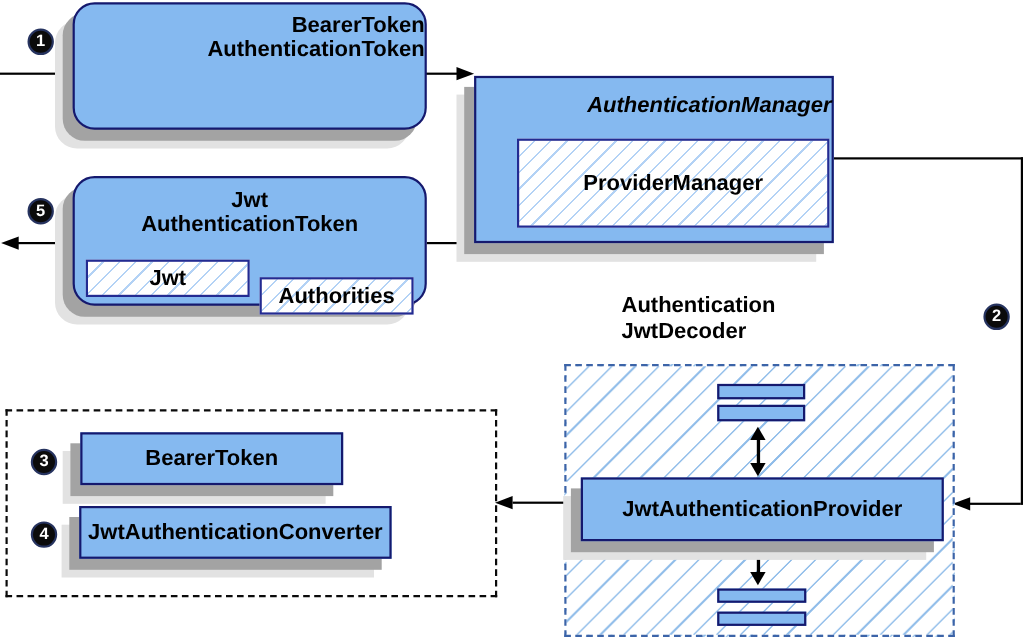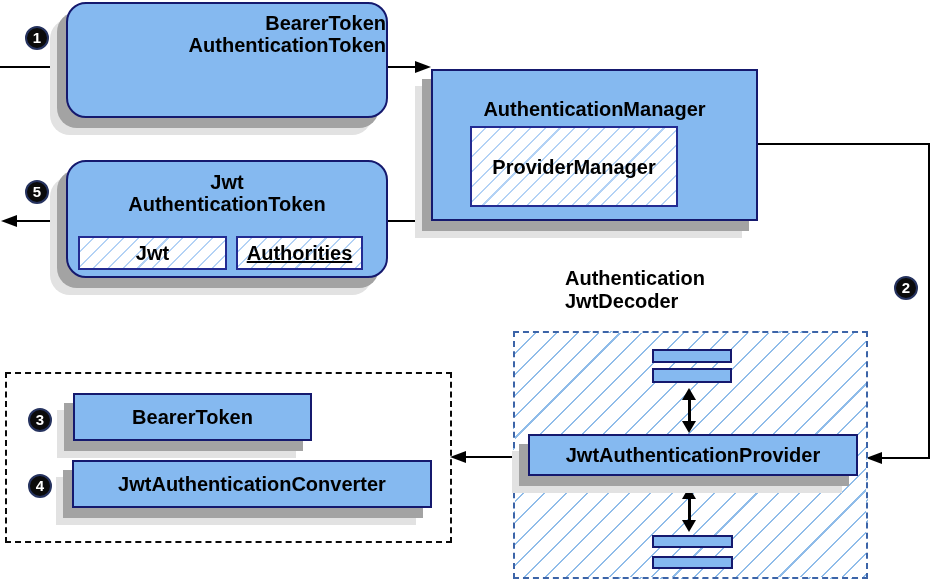--- a/index.html
+++ b/index.html
@@ -86,28 +86,28 @@
 
   <div class="abs node rounded shadow" style="left:66px;top:160px;width:322px;height:118px;">
     <div class="lbl" style="margin-top:9px;text-align:center;">
       <div>Jwt</div>
       <div>AuthenticationToken</div>
     </div>
   </div>
   <div class="abs slot center lbl" style="left:78px;top:236px;width:149px;height:34px;">
     <span>Jwt</span>
   </div>
-  <div class="abs slot center lbl" style="left:236px;top:236px;width:127px;height:34px;text-decoration:underline;">
+  <div class="abs slot center lbl" style="left:236px;top:252px;width:140px;height:34px;">
     <span>Authorities</span>
   </div>
 
   <div class="abs node shadow" style="left:431px;top:69px;width:327px;height:152px;">
-    <div class="lbl" style="margin-top:27px;text-align:center;">AuthenticationManager</div>
+    <div class="lbl" style="margin-top:14px;text-align:right;font-style:italic;">AuthenticationManager</div>
   </div>
-  <div class="abs slot center lbl" style="left:470px;top:126px;width:208px;height:81px;">
+  <div class="abs slot center lbl" style="left:470px;top:126px;width:284px;height:81px;">
     <span>ProviderManager</span>
   </div>
 
   <div class="abs lbl" style="left:565px;top:267px;width:250px;line-height:23px;">
     <div>Authentication</div>
     <div>JwtDecoder</div>
   </div>
 
   <div class="abs hatch-big dashed-blue" style="left:513px;top:331px;width:355px;height:248px;"></div>
 
@@ -117,27 +117,27 @@
   <div class="abs stack-rect" style="left:652px;top:556px;width:81px;height:13px;"></div>
 
   <div class="abs line" style="left:688px;top:398px;width:3px;height:25px;"></div>
   <div class="abs tri tri-up" style="left:682px;top:388px;"></div>
   <div class="abs tri tri-down" style="left:682px;top:421px;"></div>
 
   <div class="abs line" style="left:688px;top:497px;width:3px;height:25px;"></div>
   <div class="abs tri tri-up" style="left:682px;top:487px;"></div>
   <div class="abs tri tri-down" style="left:682px;top:520px;"></div>
 
-  <div class="abs node shadow center lbl" style="left:528px;top:434px;width:330px;height:42px;">
+  <div class="abs node shadow center lbl" style="left:528px;top:434px;width:330px;height:58px;">
     <span>JwtAuthenticationProvider</span>
   </div>
 
   <div class="abs dashed-black" style="left:5px;top:372px;width:447px;height:171px;"></div>
 
   <div class="abs node shadow center lbl" style="left:73px;top:393px;width:239px;height:48px;">
     <span>BearerToken</span>
   </div>
 
-  <div class="abs node shadow center lbl" style="left:72px;top:460px;width:360px;height:48px;">
+  <div class="abs node shadow center lbl" style="left:72px;top:460px;width:284px;height:48px;">
     <span>JwtAuthenticationConverter</span>
   </div>
 
 </div>
 
 </body></html>

